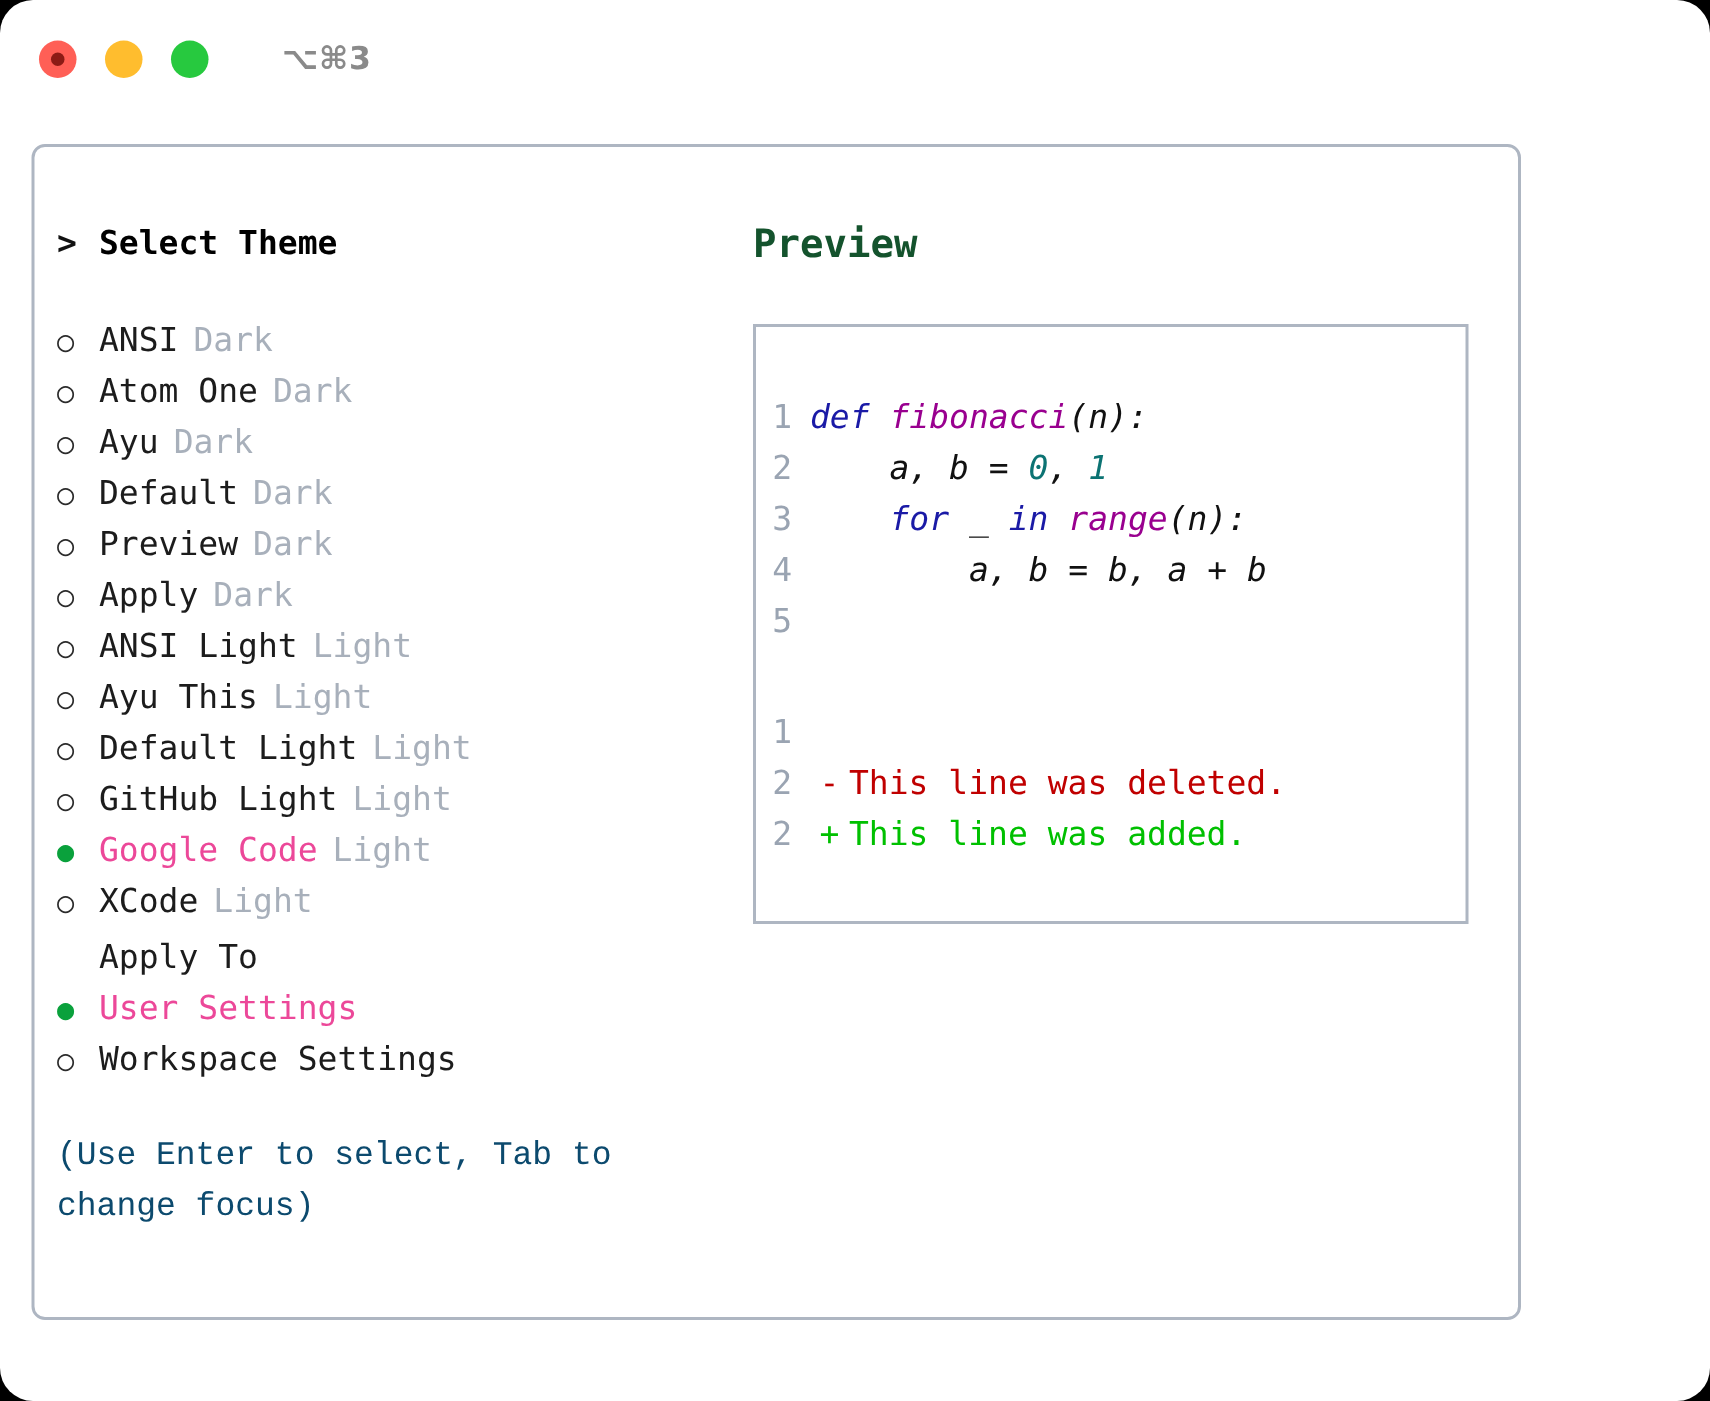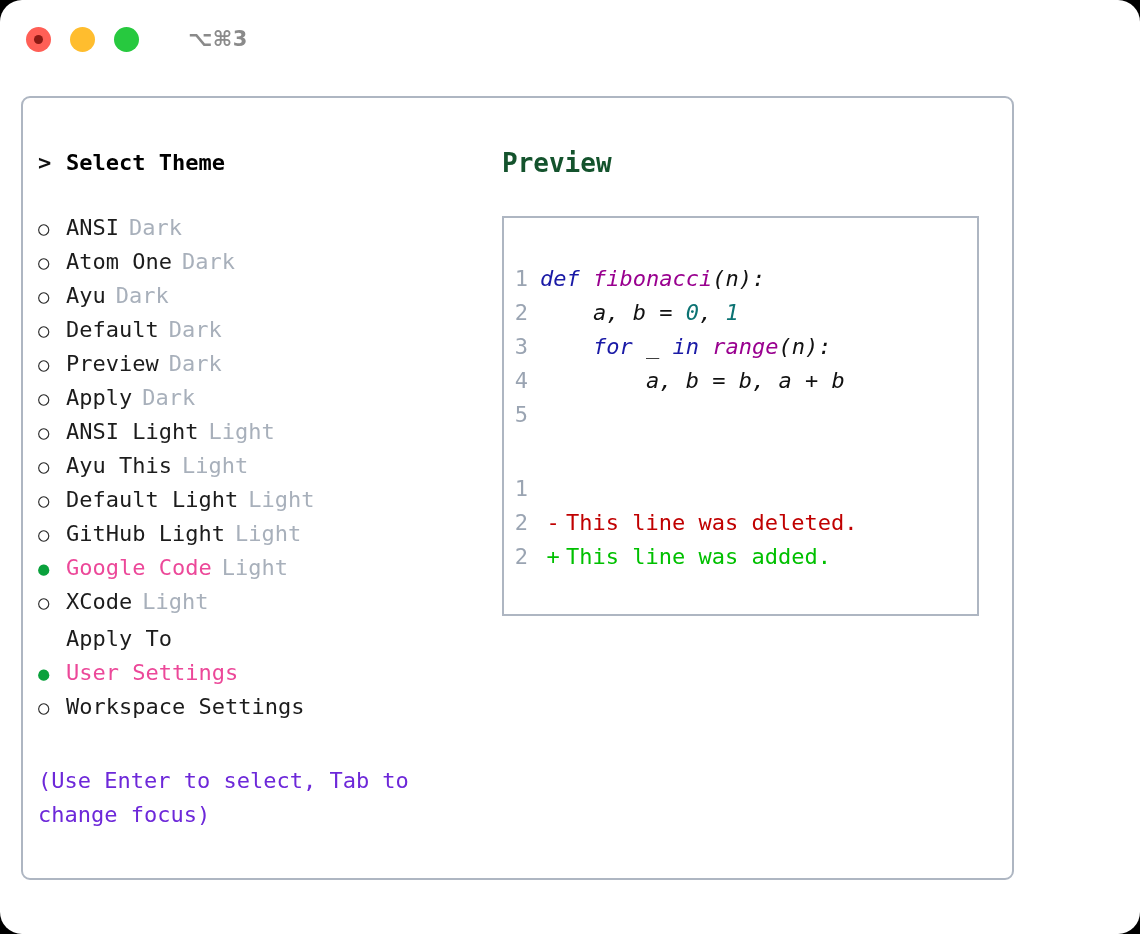--- a/index.html
+++ b/index.html
@@ -126,25 +126,26 @@
   .row-tag {
     color: #a8b0bb;
     padding-left: 10px;
     margin-top: 31px;
   }
   .row-tag.sel { color: #a8b0bb; }
 
   .spacer-row { height: 34px; }
 
   .hint {
-    margin-top: 40px;
+    margin-top: 30px;
     width: 410px;
-    color: #6d28d9;
-    font-size: 22px;
-    line-height: 34px;
+    color: #0c4a6e;
+    font-size: 22px;
+    line-height: 34px;
+    font-family: Liberation Mono, monospace;
   }
 
   
   .right-col {
     position: absolute;
     left: 479px;
     top: 48px;
     width: 490px;
   }
   .preview-title {

